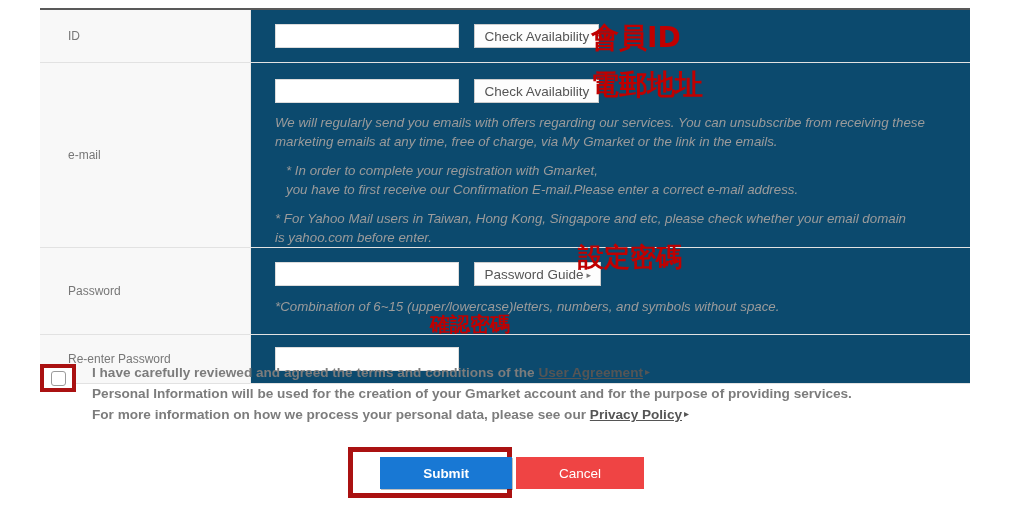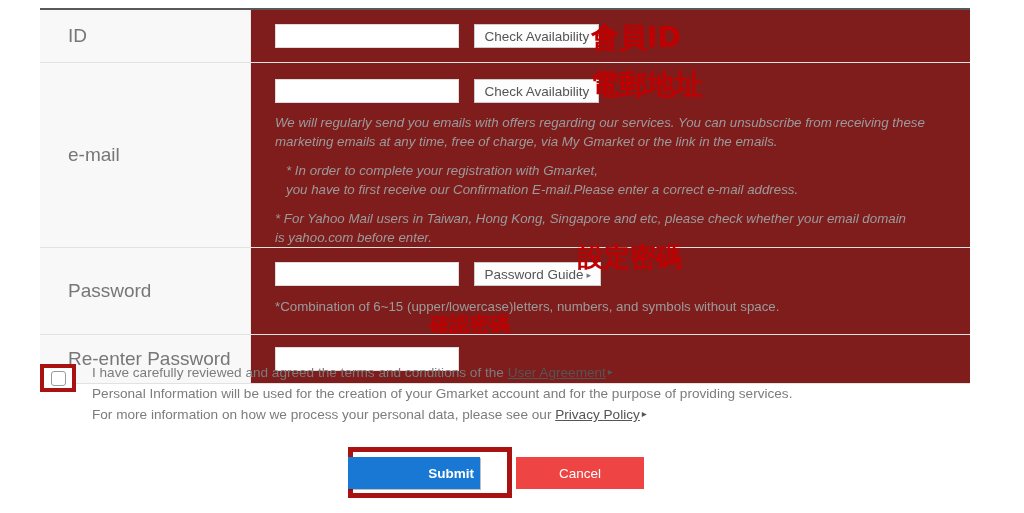--- a/index.html
+++ b/index.html
@@ -28,28 +28,28 @@
   .form-table tr {
     border-bottom: 1px solid #e2e2e2;
   }
   .form-table th {
     width: 182px;
     background: #f8f8f8;
     text-align: left;
     vertical-align: middle;
     padding: 0 0 0 28px;
     font-weight: normal;
-    font-size: 19px;
+    font-size: 12px;
     color: #777777;
     border-right: 1px solid #e8e8e8;
   }
   .form-table td {
     padding: 0 0 0 24px;
     vertical-align: middle;
-    background: #7f1d1d;
+    background: #0c4a6e;
   }
 
   .row-id td, .row-id th { height: 52px; }
   .row-email th, .row-email td { height: 158px; vertical-align: middle;}
   .row-email td { vertical-align: top; padding-top: 16px; }
   .row-pw th, .row-pw td { height: 72px; }
   .row-pw td { vertical-align: top; padding-top: 14px; }
   .row-repw th, .row-repw td { height: 48px; }
 
   
@@ -101,20 +101,21 @@
     font-style: italic;
   }
   .desc.p1 { margin-top: 11px; }
   .desc.p2 { margin-top: 11px; margin-left: 11px; }
   .desc.p3 { margin-top: 11px; }
   .pw-note {
     font-size: 13.3px;
     color: #9b9b9b;
     line-height: 18px;
     margin-top: 12px;
+    font-style: italic;
   }
 
   
   .cjk {
     position: absolute;
     color: #c00000;
     font-family: "DejaVu Sans", "Liberation Sans", sans-serif;
     font-weight: bold;
     white-space: nowrap;
     letter-spacing: 0px;
@@ -155,21 +156,21 @@
     background: #ffffff;
     box-sizing: border-box;
     cursor: pointer;
   }
   .agree-text {
     margin-left: 16px;
     font-size: 13.6px;
     color: #7c7c7c;
     line-height: 20.5px;
   }
-  .agree-text .ln { display: block; white-space: nowrap; }
+  .agree-text .ln { display: block; white-space: nowrap; font-weight: bold; }
   .lnk {
     color: #555555;
     text-decoration: underline;
     cursor: pointer;
   }
   .lnk-arw {
     font-size: 10px;
     color: #555;
     vertical-align: 2px;
     margin-left: 2px;
@@ -186,33 +187,32 @@
     left: 0px;
     top: 0px;
     width: 164px;
     height: 51px;
     border: 5px solid #aa1111;
     box-sizing: border-box;
     background: #ffffff;
   }
   .btn-submit {
     position: absolute;
-    left: 0;
+    left: 32px;
     top: 10px;
     width: 132px;
     height: 32px;
     background: #1878d4;
     color: #ffffff;
     border: none;
     font-size: 13.5px;
     font-weight: bold;
     cursor: pointer;
     font-family: "Liberation Sans", sans-serif;
     box-shadow: 1px 1px 0 0 rgba(0,0,0,0.25);
-    text-align: right;
   }
   .btn-cancel {
     position: absolute;
     left: 168px;
     top: 10px;
     width: 128px;
     height: 32px;
     background: #ef4444;
     color: #ffffff;
     border: none;

